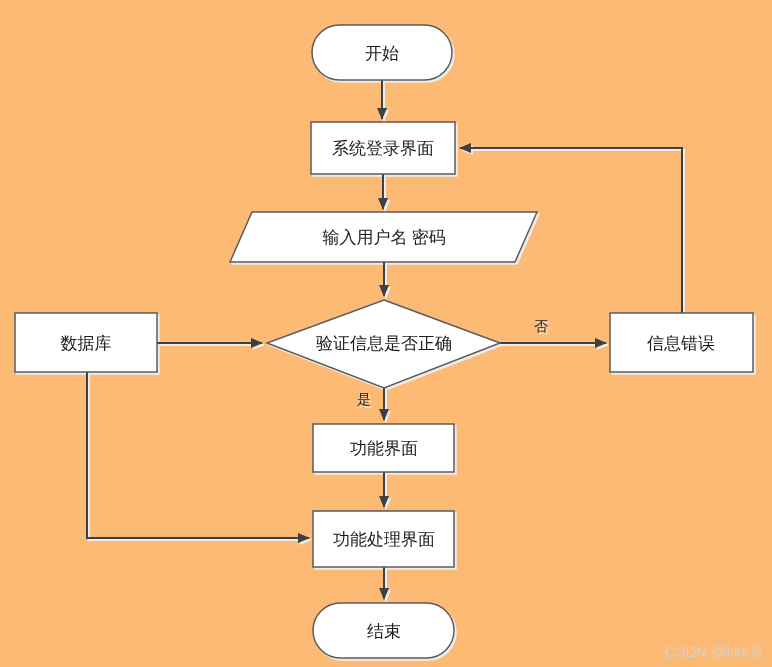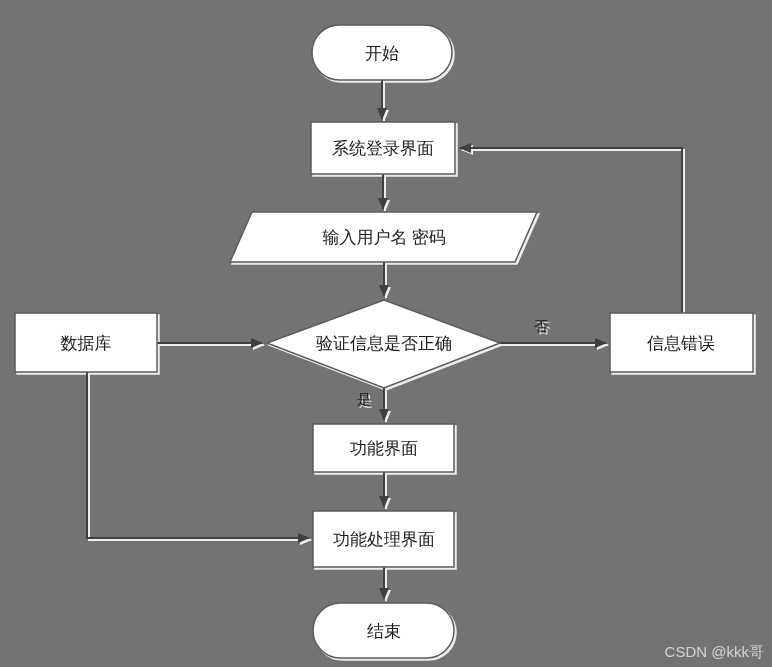--- a/index.html
+++ b/index.html
@@ -1,19 +1,19 @@
 <!DOCTYPE html>
 <html><head>
 <meta charset="utf-8">
 <style>
   html,body{margin:0;padding:0;background:#ffffff;}
   .canvas{
     position:relative;
     width:772px;height:667px;
-    background:#737373;
+    background:#fdba74;
     overflow:hidden;
     font-family:"Liberation Serif", serif;
   }
   svg{display:block;}
   .diagram-layer{ filter: drop-shadow(2.5px 2.5px 0 #ececec); }
   .shape{ fill:#ffffff; stroke:#5b5b5b; stroke-width:1.5; }
   .edge{ fill:none; stroke:#404040; stroke-width:2; }
   text{
     font-family:"Liberation Serif", serif;
     fill:#1c1c1c;

